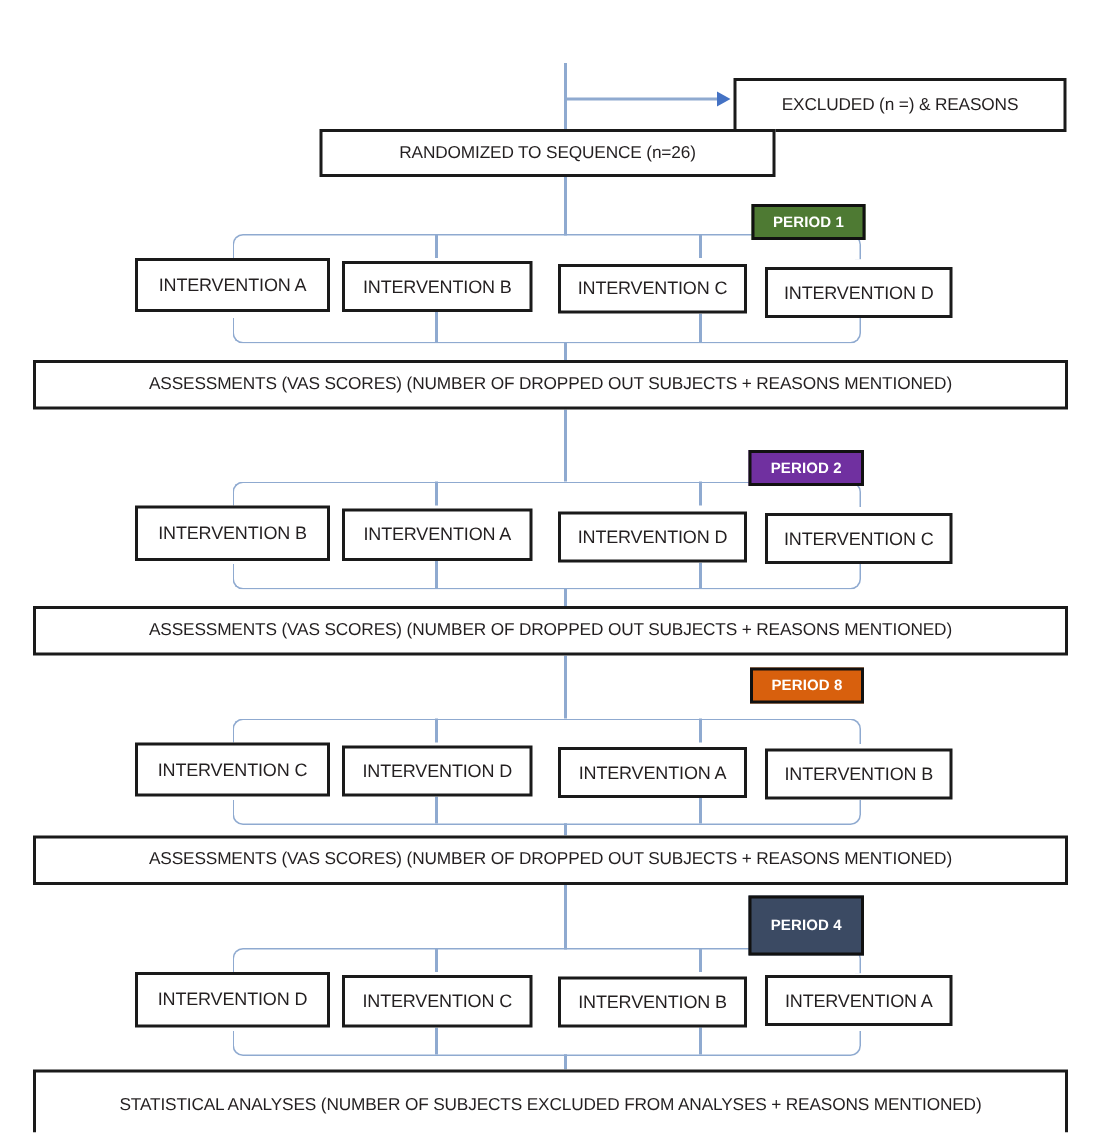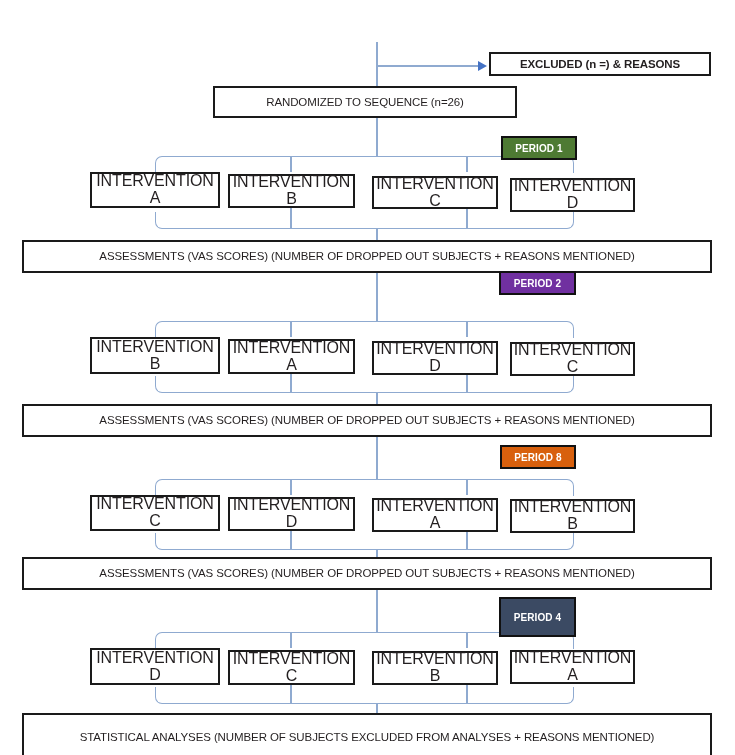--- a/index.html
+++ b/index.html
@@ -33,21 +33,21 @@
     line-height: 1.05;
     z-index: 3;
   }
   .box-lg {
     font-size: 11.5px;
   }
   .box-wide {
     font-size: 11.5px;
   }
   .box-iv {
-    font-size: 16px;
+    font-size: 12px;
   }
   
   .period {
     position: absolute;
     box-sizing: border-box;
     border: 2px solid #111111;
     color: #ffffff;
     font-size: 10px;
     font-weight: 700;
     letter-spacing: 0.1px;
@@ -98,21 +98,21 @@
 <body>
 
 <div id="canvas">
 
 
   <div class="ln vl" style="left:376px; top:42px; height:44px;"></div>
 
   <div class="arrow-shaft" style="left:378px; top:65px; width:100px;"></div>
   <div class="arrow-head" style="left:478px; top:60.5px;"></div>
 
-  <div class="box box-lg" style="left:489px; top:52px; width:222px; height:24px;font-weight:bold;">
+  <div class="box box-lg" style="left:489px; top:52px; width:222px; height:36px;">
     <span>EXCLUDED (n =) &amp; REASONS</span>
   </div>
 
   <div class="box box-lg" style="left:213px; top:86px; width:304px; height:32px;">
     <span>RANDOMIZED TO SEQUENCE (n=26)</span>
   </div>
 
   <div class="period" style="left:501px; top:124px; width:76px; height:24px; background:#4e7a33;margin-top:12px;">
     <span>PERIOD 1</span>
   </div>
@@ -140,21 +140,21 @@
   <div class="elbow elbow-bl" style="left:155px; top:212px; width:222px; height:16px;"></div>
   <div class="elbow elbow-br" style="left:376px; top:212px; width:197px; height:16px;"></div>
   <div class="vtick" style="left:290px; top:208px; height:20px;"></div>
   <div class="vtick" style="left:466px; top:209px; height:19px;"></div>
   <div class="ln vl" style="left:376px; top:228px; height:12px;"></div>
 
   <div class="box box-wide" style="left:22px; top:240px; width:690px; height:33px;">
     <span>ASSESSMENTS (VAS SCORES) (NUMBER OF DROPPED OUT SUBJECTS + REASONS MENTIONED)</span>
   </div>
 
-  <div class="period" style="left:499px; top:271px; width:77px; height:24px; background:#7030a0;">
+  <div class="period" style="left:499px; top:300px; width:77px; height:24px; background:#7030a0;">
     <span>PERIOD 2</span>
   </div>
 
   <div class="ln vl" style="left:376px; top:273px; height:48px;"></div>
 
   <div class="elbow elbow-tl" style="left:155px; top:321px; width:222px; height:16px;"></div>
   <div class="elbow elbow-tr" style="left:376px; top:321px; width:197px; height:16px;"></div>
   <div class="vtick" style="left:290px; top:321px; height:16px;"></div>
   <div class="vtick" style="left:466px; top:321px; height:16px;"></div>
 

